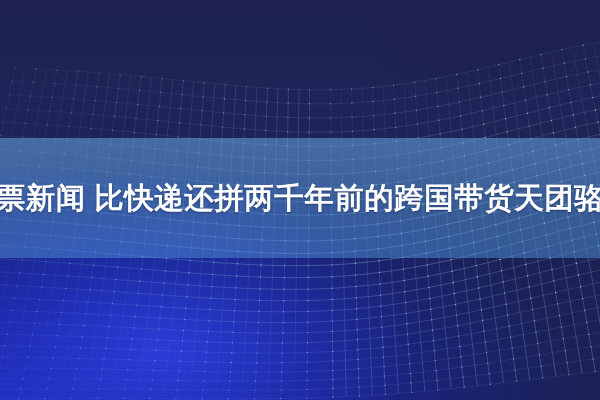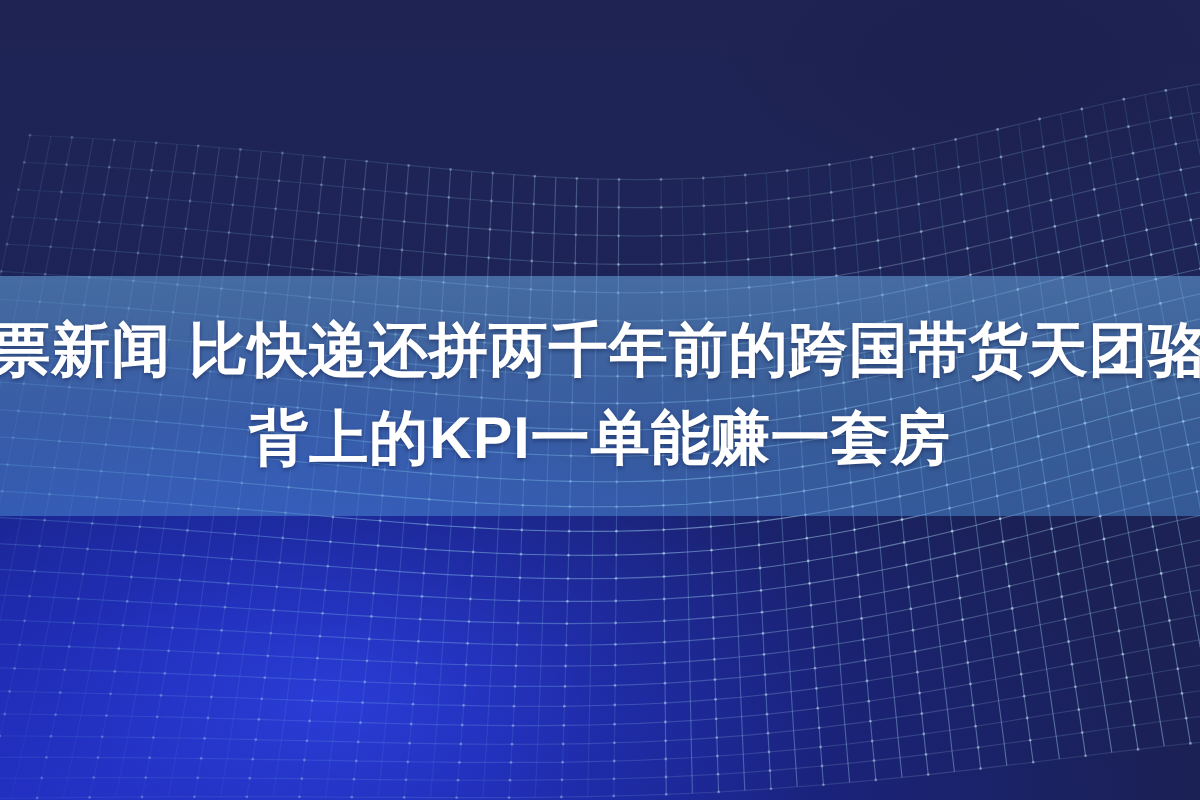--- a/index.html
+++ b/index.html
@@ -918,16 +918,15 @@
         </g>
     </svg>
   </div>
 
   <div class="band">
     <div class="band-inner"></div>
   </div>
 
   <div class="headline">
     <div class="line line-1">股票新闻 比快递还拼两千年前的跨国带货天团骆驼</div>
-    <div class="line line-2">背上的KPI一单能赚一套房</div>
   </div>
 
 </div>
 
 </body></html>

